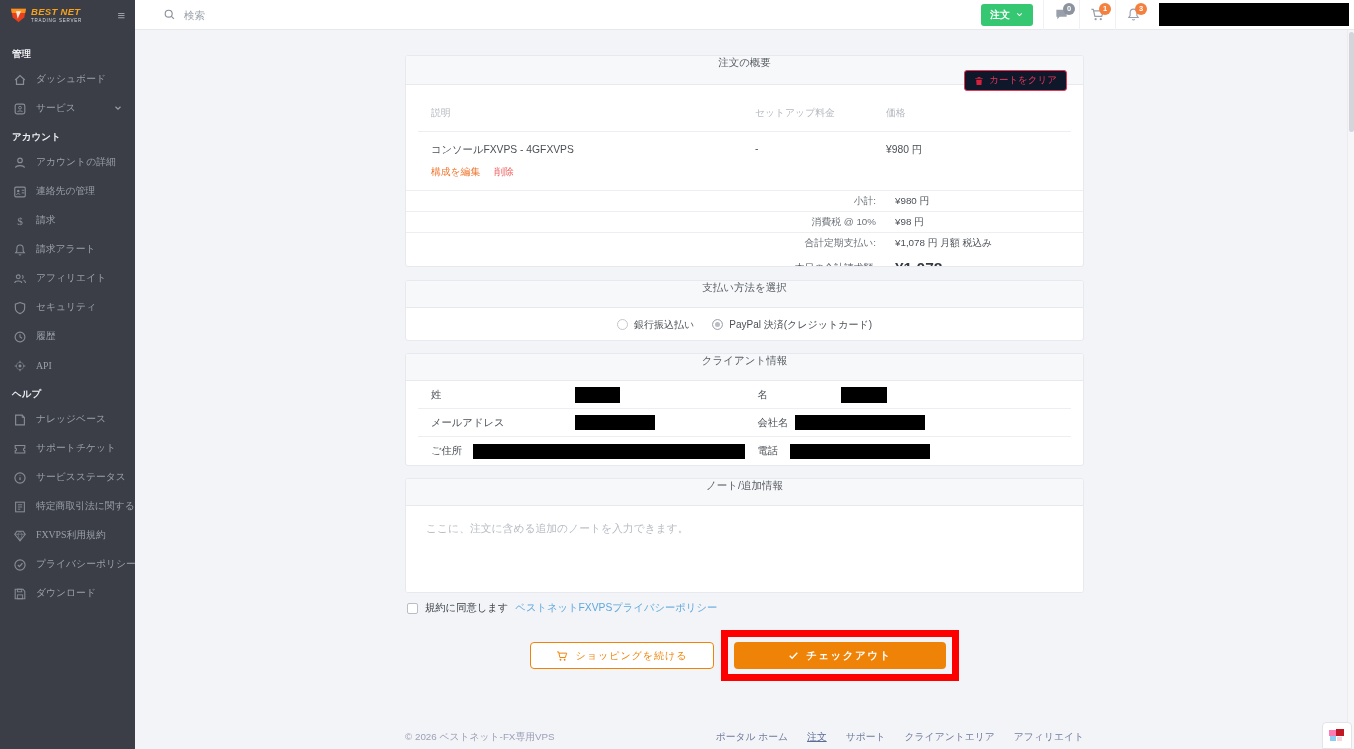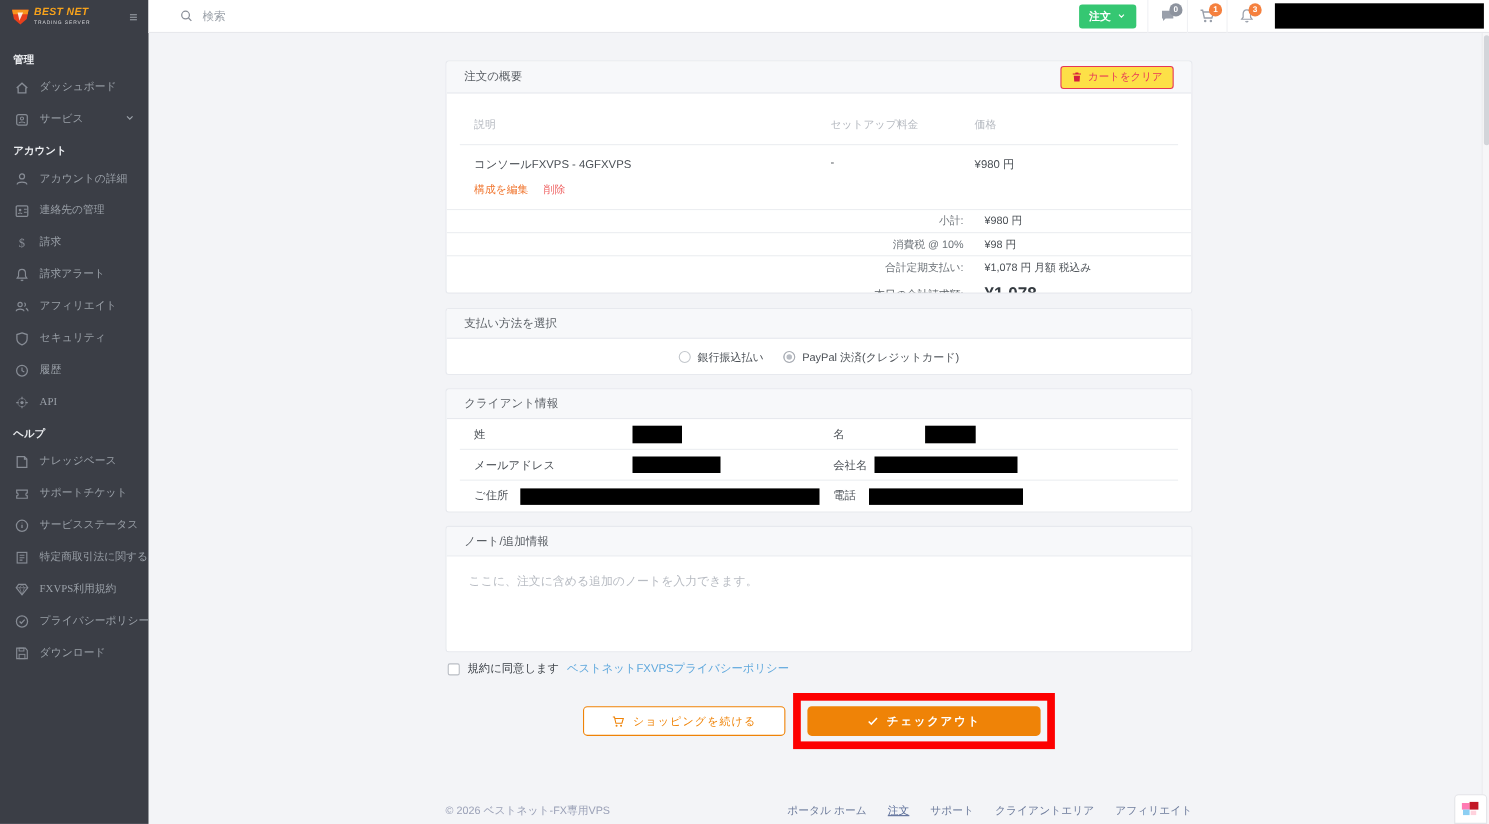--- a/index.html
+++ b/index.html
@@ -38,26 +38,26 @@
   .badge { position:absolute; top:3px; right:4px; min-width:12px; height:12px; border-radius:7px; font-size:7.5px; font-weight:bold; color:#fff; display:flex; align-items:center; justify-content:center; padding:0 2px; }
   .badge.gray { background:#8d939e; }
   .badge.orange { background:#f5803e; }
   .redact { background:#000; }
   .user-redact { width:190px; height:23px; margin:0 5px 0 8px; }
 
   .content { flex:1; overflow:hidden; }
   .container { width:679px; margin:25px auto 0; }
 
   .card { background:#fff; border:1px solid #e7e9ee; border-radius:3px; overflow:hidden; }
-  .card-head { background:#f7f8fa; border-bottom:1px solid #e7e9ee; padding:0 16px; display:flex; align-items:center; font-size:10.5px; color:#585d63; }
+  .card-head { background:#f7f8fa; border-bottom:1px solid #e7e9ee; padding:0 16px; display:flex; align-items:center; font-size:10.5px; color:#585d63;flex-direction:column; }
 
   
   .card-order { height:212px; margin-bottom:13px; }
   .card-order .card-head { height:29px; }
-  .clear-cart { margin-left:auto; background:#fde047; border:1px solid #e63757; color:#e63757; border-radius:3px; font-size:9.5px; padding:3px 9px; display:flex; align-items:center; gap:5px; cursor:pointer; }
+  .clear-cart { margin-left:auto; background:#0f172a; border:1px solid #e63757; color:#e63757; border-radius:3px; font-size:9.5px; padding:3px 9px; display:flex; align-items:center; gap:5px; cursor:pointer; }
   .clear-cart svg { width:10px; height:10px; }
   .o-head, .o-row, .o-links { display:flex; padding:0 12px; }
   .o-head { padding-top:22px; font-size:9.8px; color:#b4b8bf; }
   .col-desc { flex:1; padding-left:13px; }
   .col-setup { width:131px; }
   .col-price { width:185px; }
   .o-sep { border-top:1px solid #eceef1; margin:11px 12px 0; }
   .o-row { padding-top:11px; font-size:10.3px; color:#4b5056; }
   .o-links { padding-top:9px; padding-bottom:11px; font-size:9.8px; }
   .lnk-edit { color:#f0752e; margin-left:13px; text-decoration:none; cursor:pointer; }

